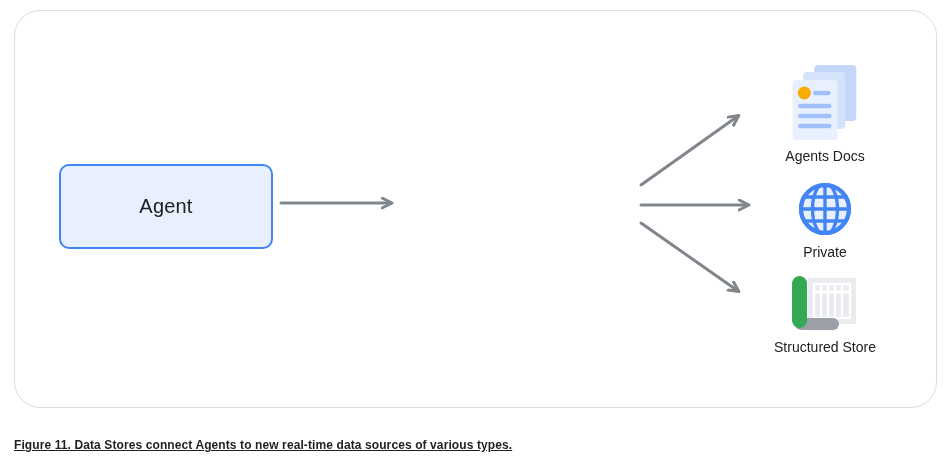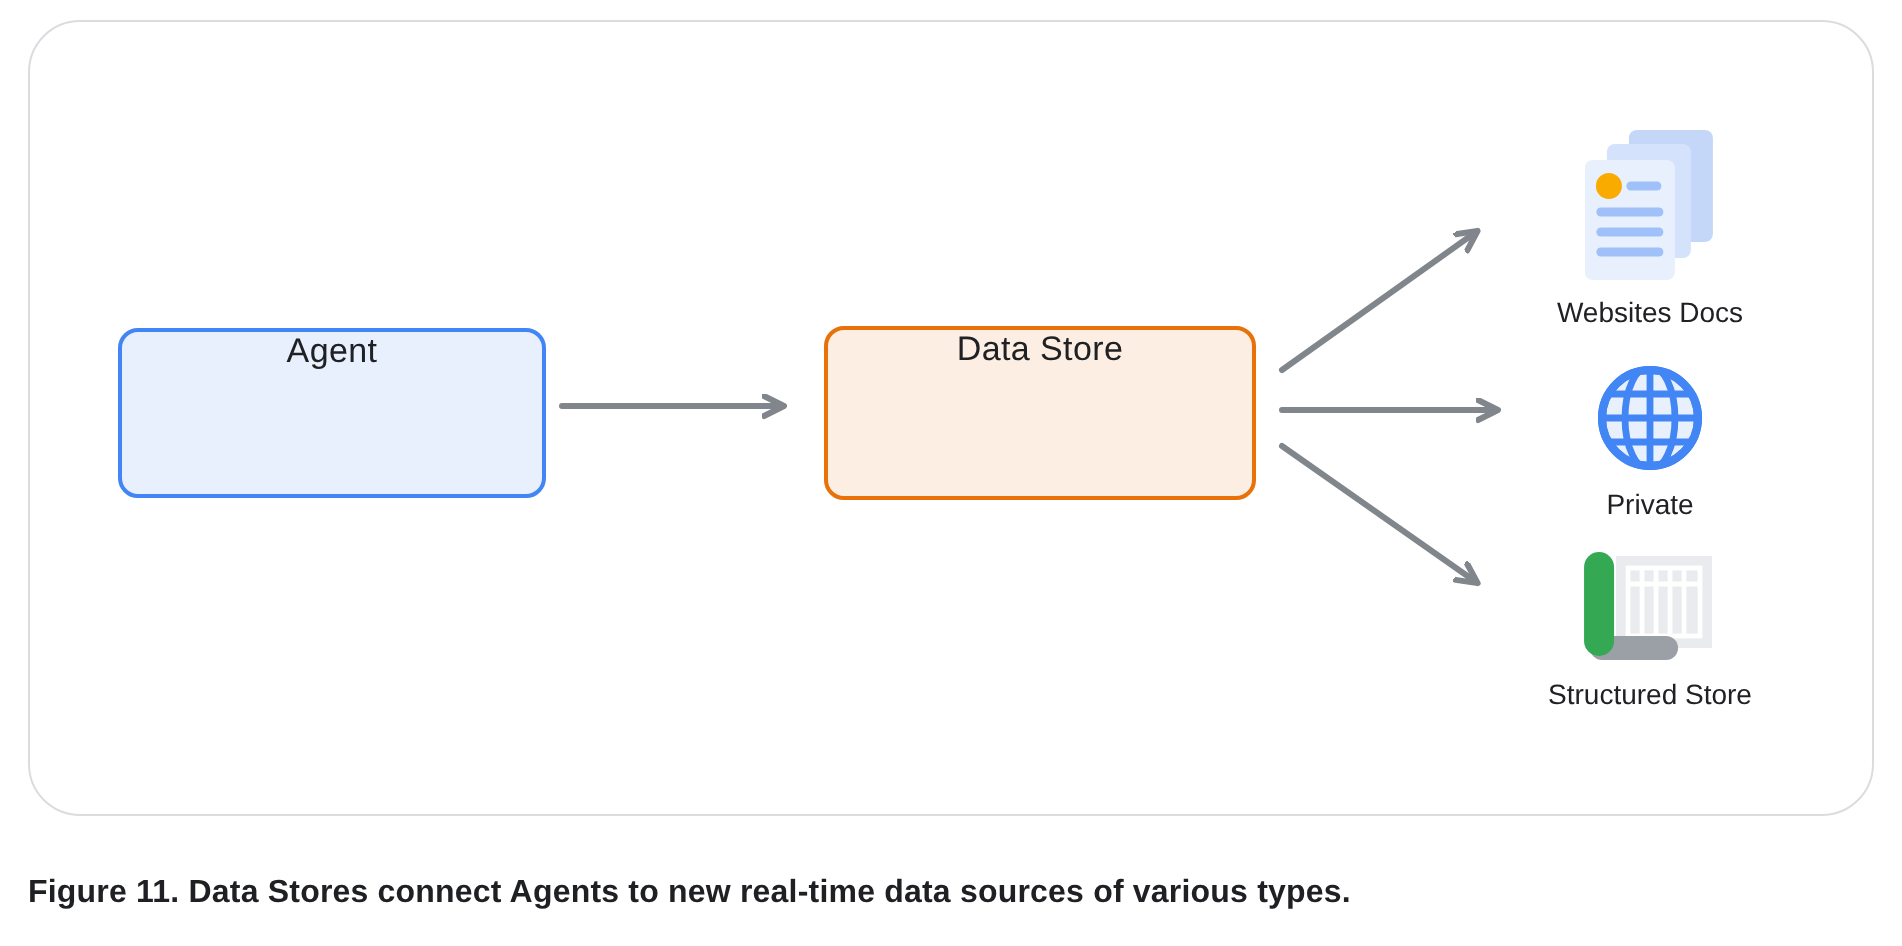--- a/index.html
+++ b/index.html
@@ -15,22 +15,22 @@
   body{
     width:951px;height:473px;position:relative;background:#ffffff;
     font-family:"Liberation Sans", sans-serif;color:var(--label);
     overflow:hidden;
   }
   .canvas{
     position:absolute;left:14px;top:10px;width:921px;height:396px;
     border:1px solid var(--canvas-border);border-radius:26px;background:#ffffff;
   }
   .node{
-    position:absolute;display:flex;align-items:flex-start;justify-content:center;
-    font-size:17px;font-weight:500;letter-spacing:.2px;border-radius:10px;
+    position:absolute;display:flex;align-items:center;justify-content:center;
+    font-size:20px;font-weight:500;letter-spacing:.2px;border-radius:10px;
   }
   .node.agent{
     left:58px;top:163px;width:210px;height:81px;
     background:var(--agent-fill);border:2px solid var(--agent-border);
   }
   .node.datastore{
     left:411px;top:162px;width:212px;height:83px;
     background:var(--datastore-fill);border:2px solid var(--datastore-border);
   }
   .arrow-layer{position:absolute;left:0;top:0;width:951px;height:473px;pointer-events:none;}
@@ -39,36 +39,33 @@
     display:flex;flex-direction:column;align-items:center;
   }
   .source .icon{display:block;line-height:0;}
   .source .lbl{
     margin-top:7px;font-size:14px;font-weight:500;white-space:nowrap;color:var(--label);
   }
   .src-docs{top:65px;}
   .src-web{top:181px;}
   .src-struct{top:276px;}
   .caption{
-    position:absolute;left:14px;top:438px;font-size:16px;font-weight:700;
-    color:#1f2023;letter-spacing:.1px;white-space:nowrap;
+    position:absolute;left:14px;top:438px;font-size:12px;font-weight:700;
+    color:#1f2023;letter-spacing:.1px;white-space:nowrap;text-decoration:underline;
   }
 </style>
 </head>
 <body>
 
 <div class="canvas">
 
   <div class="node agent" style="left:44px;top:153px;">
     <span>Agent</span>
   </div>
 
-  <div class="node datastore" style="left:397px;top:152px;">
-    <span>Data Store</span>
-  </div>
 
 </div>
 
 <svg class="arrow-layer" viewBox="0 0 951 473">
   <defs>
     <marker id="ah" markerWidth="15" markerHeight="15" refX="10" refY="6" orient="auto" markerUnits="userSpaceOnUse">
       <path d="M1,1 L11,6 L1,11" fill="none" stroke="#80868B" stroke-width="3" stroke-linecap="round" stroke-linejoin="round"></path>
     </marker>
   </defs>
   <line x1="281" y1="203" x2="391" y2="203" stroke="#80868B" stroke-width="3" stroke-linecap="round" marker-end="url(#ah)"></line>
@@ -83,21 +80,21 @@
       <rect x="22" y="0" width="42" height="56" rx="4" fill="#C4D7F8"></rect>
       <rect x="11" y="7" width="42" height="57" rx="4" fill="#D5E2FB"></rect>
       <rect x="0" y="15" width="45" height="60" rx="4" fill="#E8F0FE"></rect>
       <circle cx="12" cy="28" r="6.5" fill="#F9AB00"></circle>
       <line x1="23" y1="28" x2="36" y2="28" stroke="#9FC0F9" stroke-width="4.5" stroke-linecap="round"></line>
       <line x1="8" y1="41" x2="37" y2="41" stroke="#9FC0F9" stroke-width="4.5" stroke-linecap="round"></line>
       <line x1="8" y1="51" x2="37" y2="51" stroke="#9FC0F9" stroke-width="4.5" stroke-linecap="round"></line>
       <line x1="8" y1="61" x2="37" y2="61" stroke="#9FC0F9" stroke-width="4.5" stroke-linecap="round"></line>
     </svg>
   </span>
-  <span class="lbl">Websites Docs</span>
+  <span class="lbl">Agents Docs</span>
 </div>
 
 <div class="source src-web">
   <span class="icon">
     <svg width="56" height="56" viewBox="0 0 56 56">
       <defs>
         <clipPath id="globeclip">
             <circle cx="28" cy="28" r="24"></circle>
           </clipPath>
       </defs>

